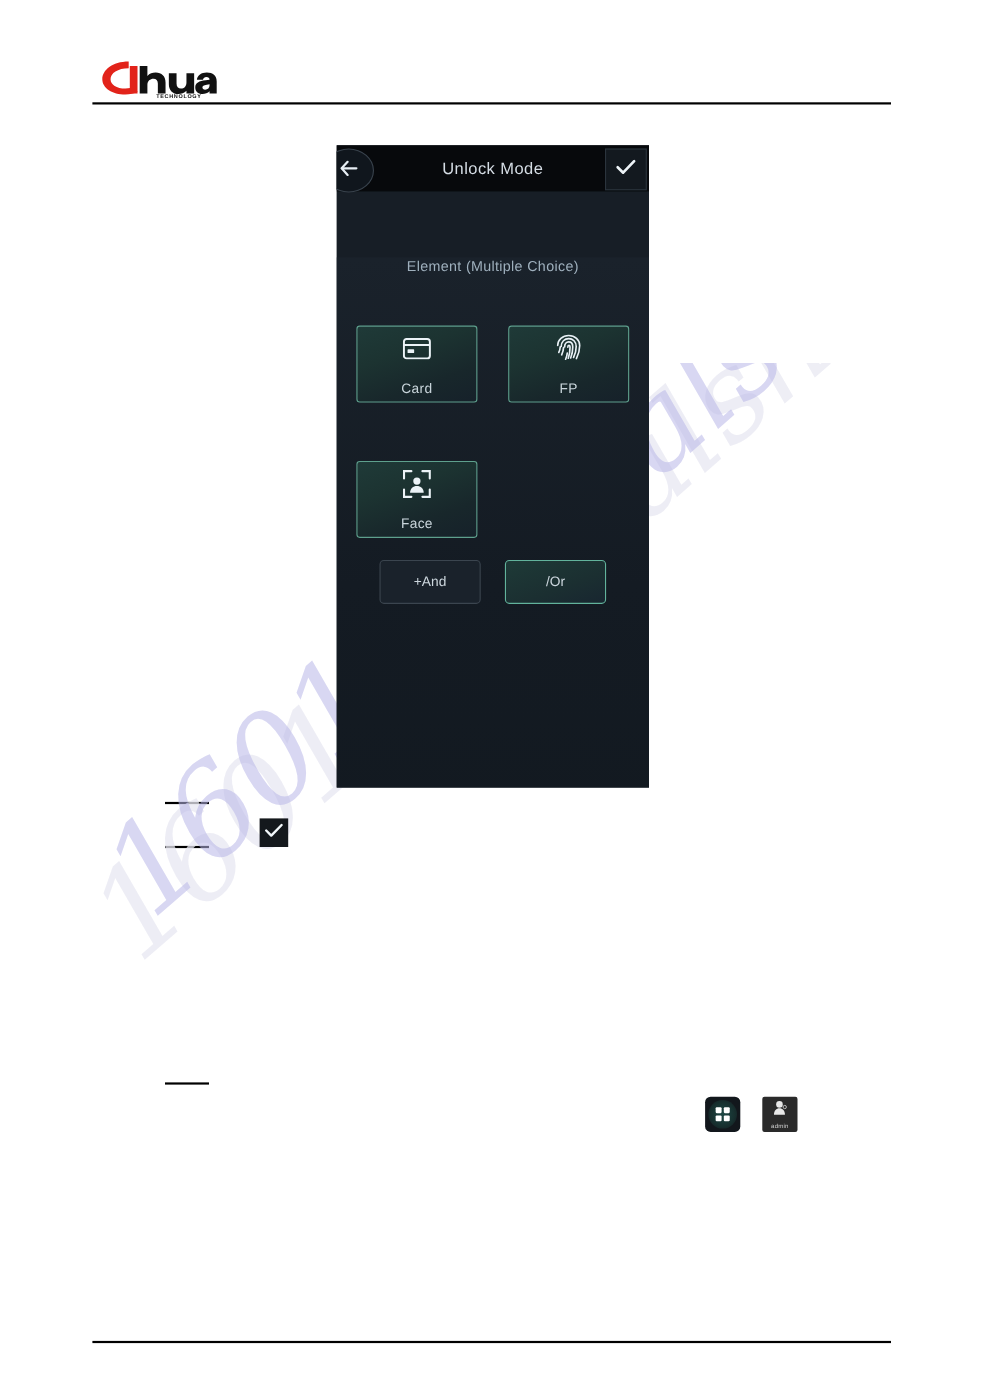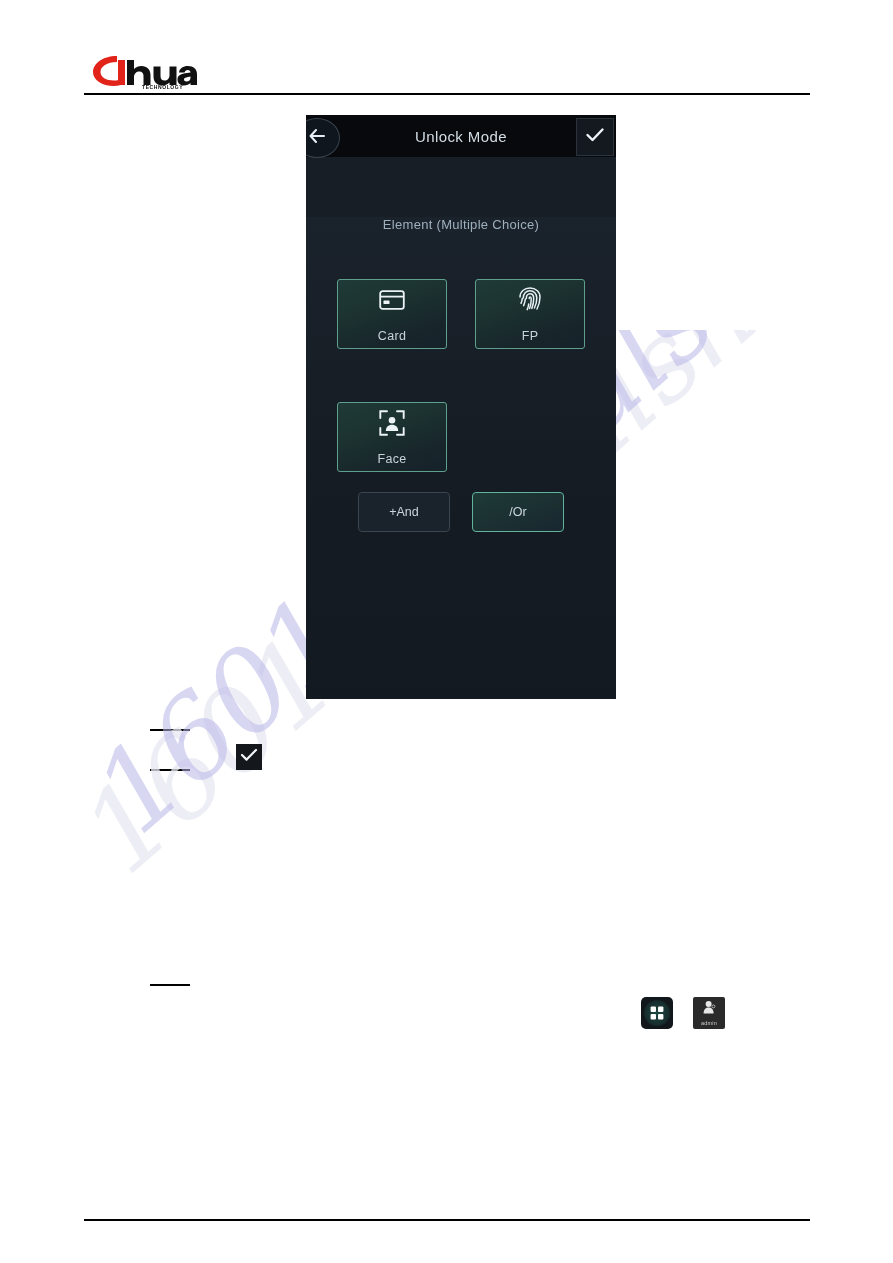--- a/index.html
+++ b/index.html
@@ -90,22 +90,22 @@
     white-space: nowrap;
     transform: rotate(-41deg);
     transform-origin: left top;
     letter-spacing: 1px;
   }
 
   
   .device {
     position: absolute;
     left: 306px;
-    top: 115px;
-    width: 310px;
+    top: 132px;
+    width: 284px;
     height: 584px;
     background: #171e26;
     overflow: hidden;
     z-index: 3;
   }
 
   .titlebar {
     position: relative;
     height: 42px;
     background: #07090c;

